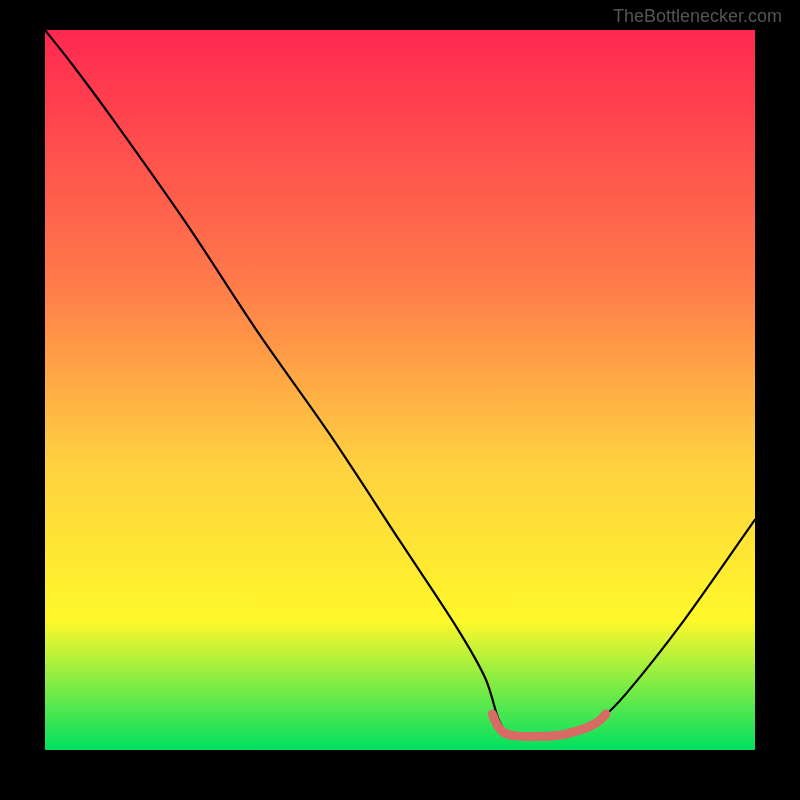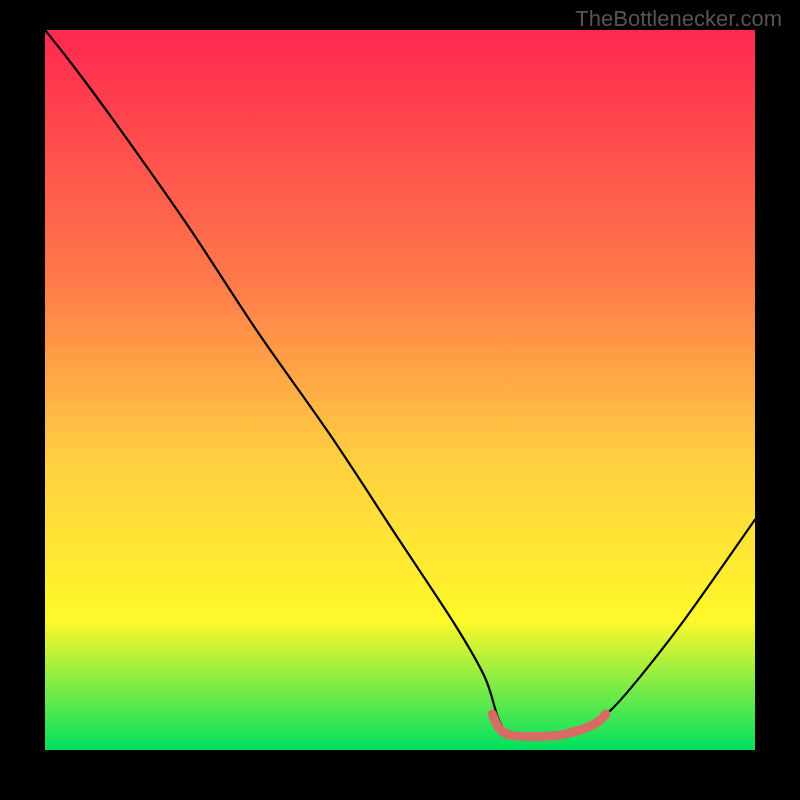--- a/index.html
+++ b/index.html
@@ -9,21 +9,21 @@
     width: 800px;
     height: 800px;
     position: relative;
     font-family: Arial, Helvetica, sans-serif;
   }
   .watermark {
     position: absolute;
     top: 6px;
     right: 18px;
     color: #555;
-    font-size: 22px;
+    font-size: 18px;
     font-weight: 500;
     z-index: 10;
   }
   .chart-area {
     position: absolute;
     left: 45px;
     top: 30px;
     width: 710px;
     height: 720px;
   }

